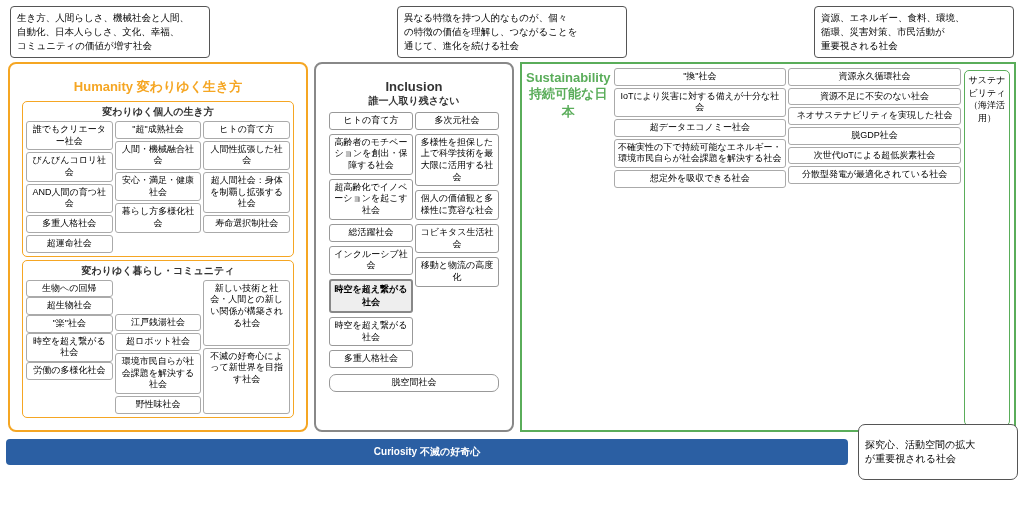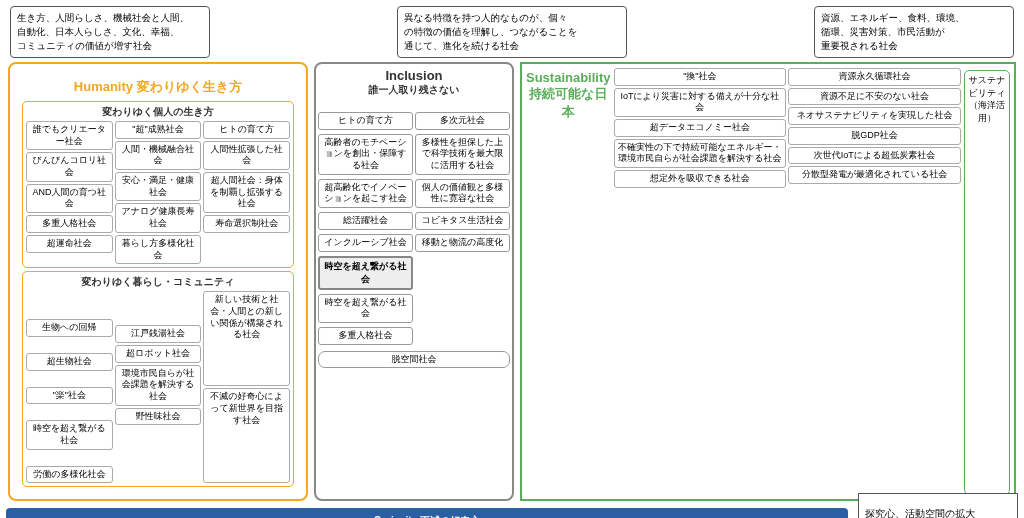--- a/index.html
+++ b/index.html
@@ -68,24 +68,24 @@
       font-weight: bold;
       color: #f5a623;
       padding: 2px 0;
     }
 
     
     .col-inclusion {
       flex: 0 0 200px;
       border: 2px solid #888;
       border-radius: 8px;
-      padding: 2px;
+      padding: 13px;
       display: flex;
       flex-direction: column;
-      gap: 13px;
+      gap: 2px;
     }
 
     .col-inclusion-header {
       text-align: center;
       font-size: 12px;
       font-weight: bold;
       color: #333;
       padding: 2px 0;
     }
 
@@ -151,21 +151,21 @@
       text-align: center;
       font-size: 10px;
       font-weight: bold;
       padding: 6px;
       border-radius: 4px;
       margin-right: 10px;
     }
 
     .curiosity-desc {
       border: 1.5px solid #555;
-      border-radius: 0;
+      border-radius: 7px;
       padding: 13px 6px;
       font-size: 10px;
       line-height: 1.4;
       background: #fff;
       min-width: 160px;
     }
 
     .humanity-inner-grid {
       display: grid;
       grid-template-columns: 1fr 1fr 1fr;
@@ -250,36 +250,35 @@
             <div class="cell">誰でもクリエーター社会</div>
             <div class="cell">びんびんコロリ社会</div>
             <div class="cell">AND人間の育つ社会</div>
             <div class="cell">多重人格社会</div>
             <div class="cell">超運命社会</div>
           </div>
           <div style="display:flex;flex-direction:column;gap:2px;">
             <div class="cell">"超"成熟社会</div>
             <div class="cell">人間・機械融合社会</div>
             <div class="cell">安心・満足・健康社会</div>
-            <div class="cell">アナログ健康長寿社会</div>
             <div class="cell">暮らし方多様化社会</div>
           </div>
           <div style="display:flex;flex-direction:column;gap:2px;">
             <div class="cell">ヒトの育て方</div>
             <div class="cell">人間性拡張した社会</div>
             <div class="cell" style="white-space:pre-line;">超人間社会：身体を制覇し拡張する社会</div>
             <div class="cell">寿命選択制社会</div>
           </div>
         </div>
       </div>
 
       <div class="sub-section sub-section-orange">
         <div class="sub-title">変わりゆく暮らし・コミュニティ</div>
         <div class="humanity-inner-grid">
-          <div style="display:flex;flex-direction:column;gap:16px;margin-top:28px;">
+          <div style="display:flex;flex-direction:column;gap:0;">
             <div class="cell">生物への回帰</div>
             <div class="cell">超生物社会</div>
             <div class="cell">"楽"社会</div>
             <div class="cell">時空を超え繋がる社会</div>
             <div class="cell">労働の多様化社会</div>
           </div>
           <div style="display:flex;flex-direction:column;gap:2px;margin-top:34px;">
             <div class="cell">江戸銭湯社会</div>
             <div class="cell">超ロボット社会</div>
             <div class="cell" style="white-space:pre-line;">環境市民自らが社会課題を解決する社会</div>

